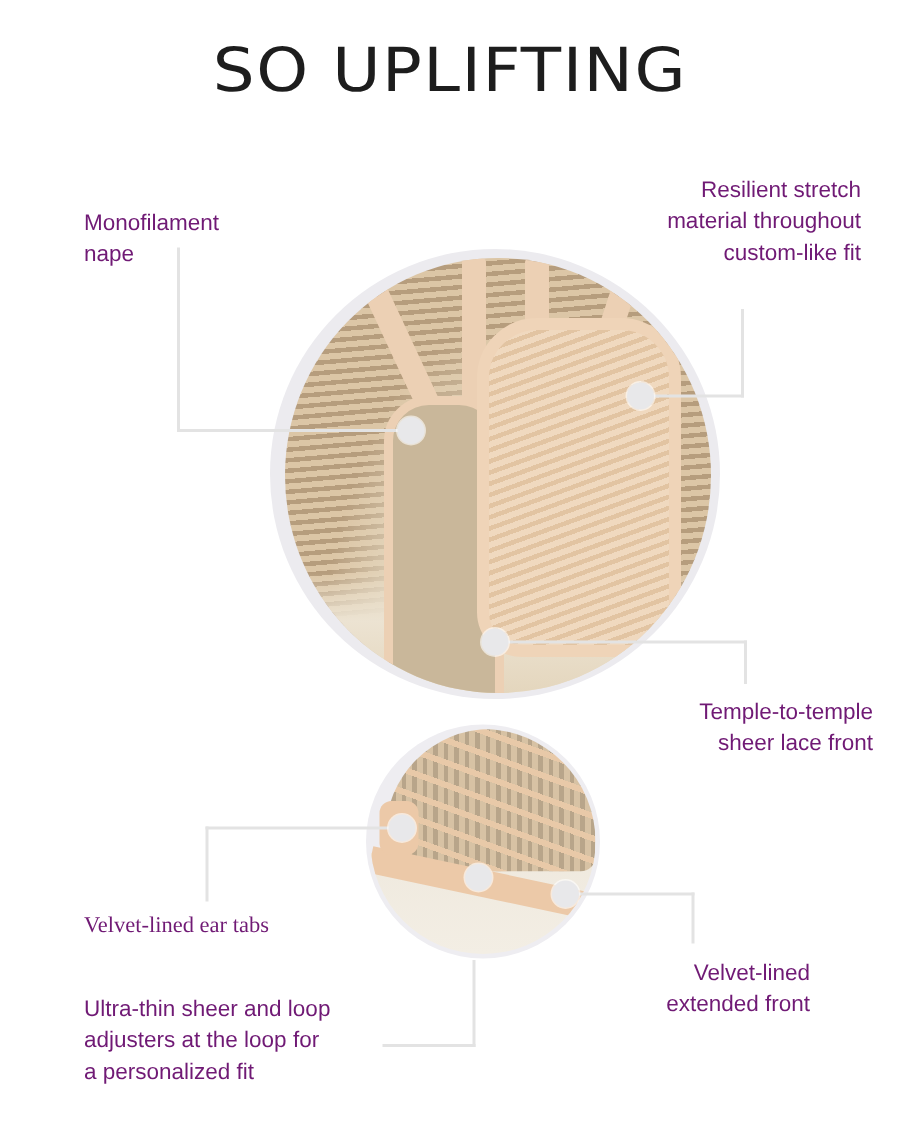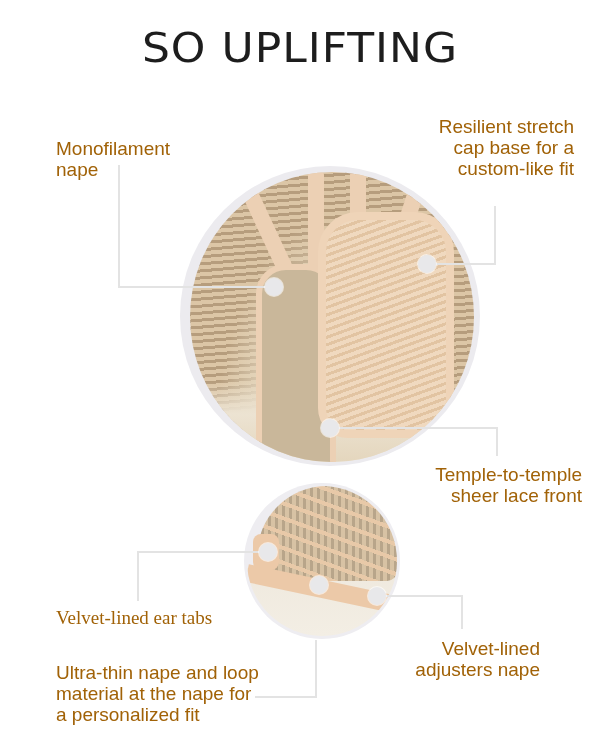--- a/index.html
+++ b/index.html
@@ -1,21 +1,21 @@
 <!DOCTYPE html>
 <html><head>
 <meta charset="utf-8">
 <style>
   html, body { margin: 0; padding: 0; background: #ffffff; }
   body { width: 600px; height: 751px; position: relative; overflow: hidden;
          font-family: "Liberation Sans", "DejaVu Sans", sans-serif; color: #4a4a4a; }
   .title { position: absolute; left: 0; top: 22px; width: 600px; text-align: center;
            font-size: 44px; font-weight: 300; letter-spacing: 1px; color: #1d1d1d;
            font-family: "DejaVu Sans", sans-serif; font-weight: normal; transform: scaleY(0.92); }
-  .label { position: absolute; font-size: 19px; line-height: 21px; color: #a16207; }
+  .label { position: absolute; font-size: 15px; line-height: 21px; color: #701a75; }
   .label.right { text-align: right; }
   .line { position: absolute; background: #e3e3e3; }
   .dot { position: absolute; width: 18px; height: 18px; border-radius: 50%; background: #e8e8ea;
          margin-left: -9px; margin-top: -9px; box-shadow: 0 0 0 1px rgba(255,255,255,0.6); }
 
   
   .halo-lg { position: absolute; left: 180px; top: 166px; width: 300px; height: 300px;
              border-radius: 50%; background: #ecebef; }
   .cap-lg { position: absolute; left: 190px; top: 172px; width: 284px; height: 290px;
             border-radius: 50%; overflow: hidden;
@@ -75,21 +75,21 @@
 <div class="label" style="left:56px;top:138px;">
   <div>Monofilament</div>
   <div>nape</div>
 </div>
 <div class="line" style="left:118px;top:165px;width:2px;height:123px;"></div>
 <div class="line" style="left:118px;top:286px;width:156px;height:2px;"></div>
 <div class="dot" style="left:274px;top:287px;"></div>
 
 <div class="label right" style="right:26px;top:116px;">
   <div>Resilient stretch</div>
-  <div>cap base for a</div>
+  <div>material throughout</div>
   <div>custom-like fit</div>
 </div>
 <div class="line" style="left:494px;top:206px;width:2px;height:59px;"></div>
 <div class="line" style="left:427px;top:263px;width:69px;height:2px;"></div>
 <div class="dot" style="left:427px;top:264px;"></div>
 
 <div class="line" style="left:330px;top:427px;width:168px;height:2px;"></div>
 <div class="line" style="left:496px;top:427px;width:2px;height:29px;"></div>
 <div class="dot" style="left:330px;top:428px;"></div>
 <div class="label right" style="right:18px;top:464px;">
@@ -101,24 +101,24 @@
 <div class="line" style="left:137px;top:551px;width:2px;height:50px;"></div>
 <div class="dot" style="left:268px;top:552px;"></div>
 <div class="label" style="left:56px;top:607px;font-family:Liberation Serif, serif;">
   <div>Velvet-lined ear tabs</div>
 </div>
 
 <div class="dot" style="left:319px;top:585px;"></div>
 <div class="line" style="left:315px;top:640px;width:2px;height:58px;"></div>
 <div class="line" style="left:255px;top:696px;width:62px;height:2px;"></div>
 <div class="label" style="left:56px;top:662px;">
-  <div>Ultra-thin nape and loop</div>
-  <div>material at the nape for</div>
+  <div>Ultra-thin sheer and loop</div>
+  <div>adjusters at the loop for</div>
   <div>a personalized fit</div>
 </div>
 
 <div class="line" style="left:377px;top:595px;width:86px;height:2px;"></div>
 <div class="line" style="left:461px;top:595px;width:2px;height:34px;"></div>
 <div class="dot" style="left:377px;top:596px;"></div>
 <div class="label right" style="right:60px;top:638px;">
   <div>Velvet-lined</div>
-  <div>adjusters nape</div>
+  <div>extended front</div>
 </div>
 
 </body></html>

